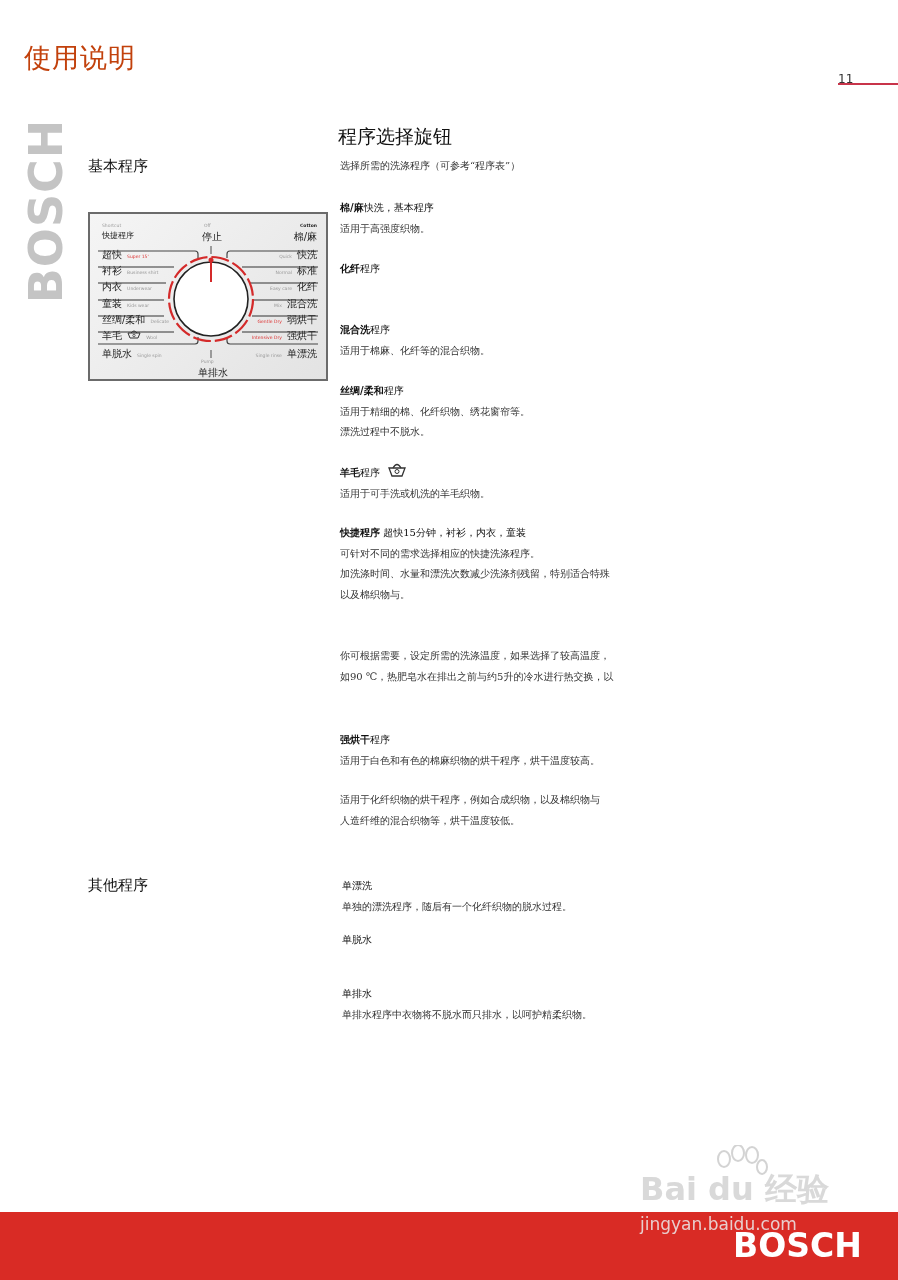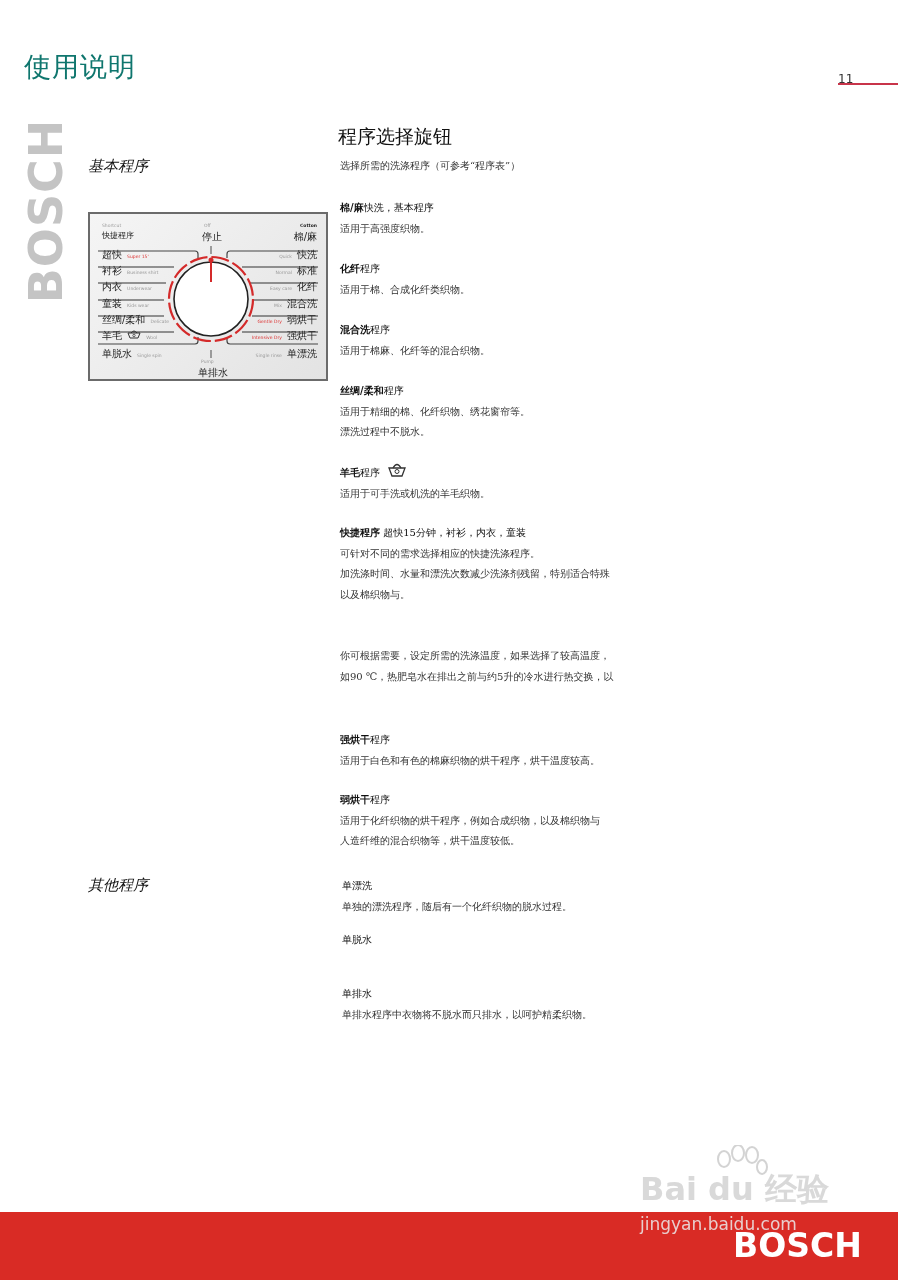--- a/index.html
+++ b/index.html
@@ -1,24 +1,24 @@
 <!DOCTYPE html>
 <html><head>
 <meta charset="utf-8">
 <style>
   html, body { margin:0; padding:0; }
   body { width:898px; height:1280px; position:relative; background:#ffffff; overflow:hidden;
          font-family:"DejaVu Sans", "Liberation Sans", sans-serif; color:#222; }
-  .header-title { position:absolute; left:24px; top:49px; font-size:27px; color:#0f766e; letter-spacing:1px; }
+  .header-title { position:absolute; left:24px; top:40px; font-size:27px; color:#c2410c; letter-spacing:1px; }
   .page-num { position:absolute; left:838px; top:72px; font-size:12px; color:#333; }
   .page-line { position:absolute; left:838px; top:83px; width:60px; height:2px; background:#c8344a; }
   .side-brand { position:absolute; left:22px; top:118px; width:48px; height:186px; }
   .side-brand span { position:absolute; left:50%; top:50%; transform:translate(-50%,-50%) rotate(-90deg);
      font-family:"DejaVu Sans", sans-serif; font-weight:bold; font-size:46px; color:#c4c4c4; letter-spacing:1px; white-space:nowrap; }
-  .left-label { position:absolute; left:88px; font-size:15px; color:#111;font-style:italic; }
+  .left-label { position:absolute; left:88px; font-size:15px; color:#111; }
   .section-title { position:absolute; left:338px; top:124px; font-size:19px; color:#111; }
   .content { position:absolute; left:340px; width:510px; font-size:10px; line-height:20.5px; color:#333;
              font-family:"DejaVu Serif", "Liberation Serif", serif; }
   .content .hd { font-family:"DejaVu Sans", sans-serif; color:#111; }
   .content .hd b { font-weight:bold; }
   .content .hd span.light { font-family:"DejaVu Serif", serif; }
   .content p { margin:0; }
 
   
   .panel { position:absolute; left:88px; top:212px; width:240px; height:169px; border:2px solid #6b6b6b;
@@ -162,21 +162,20 @@
   <p>选择所需的洗涤程序（可参考“程序表”）</p>
 </div>
 
 <div class="content" style="top:198px;">
   <p class="hd"><b>棉/麻</b><span class="light">快洗，基本程序</span></p>
   <p>适用于高强度织物。</p>
 </div>
 
 <div class="content" style="top:259px;">
   <p class="hd"><b>化纤</b><span class="light">程序</span></p>
-  <p>适用于棉、合成化纤类织物。</p>
 </div>
 
 <div class="content" style="top:320px;">
   <p class="hd"><b>混合洗</b><span class="light">程序</span></p>
   <p>适用于棉麻、化纤等的混合织物。</p>
 </div>
 
 <div class="content" style="top:381px;">
   <p class="hd"><b>丝绸/柔和</b><span class="light">程序</span></p>
   <p>适用于精细的棉、化纤织物、绣花窗帘等。</p>
@@ -205,21 +204,20 @@
   <p>你可根据需要，设定所需的洗涤温度，如果选择了较高温度，</p>
   <p>如90 ℃，热肥皂水在排出之前与约5升的冷水进行热交换，以</p>
 </div>
 
 <div class="content" style="top:730px;">
   <p class="hd"><b>强烘干</b><span class="light">程序</span></p>
   <p>适用于白色和有色的棉麻织物的烘干程序，烘干温度较高。</p>
 </div>
 
 <div class="content" style="top:790px;">
-  <p class="hd"><b>弱烘干</b><span class="light">程序</span></p>
   <p>适用于化纤织物的烘干程序，例如合成织物，以及棉织物与</p>
   <p>人造纤维的混合织物等，烘干温度较低。</p>
 </div>
 
 <div class="content" style="top:876px; left:342px;">
   <p class="hd">单漂洗</p>
   <p>单独的漂洗程序，随后有一个化纤织物的脱水过程。</p>
 </div>
 <div class="content" style="top:930px; left:342px;">
   <p class="hd">单脱水</p>

